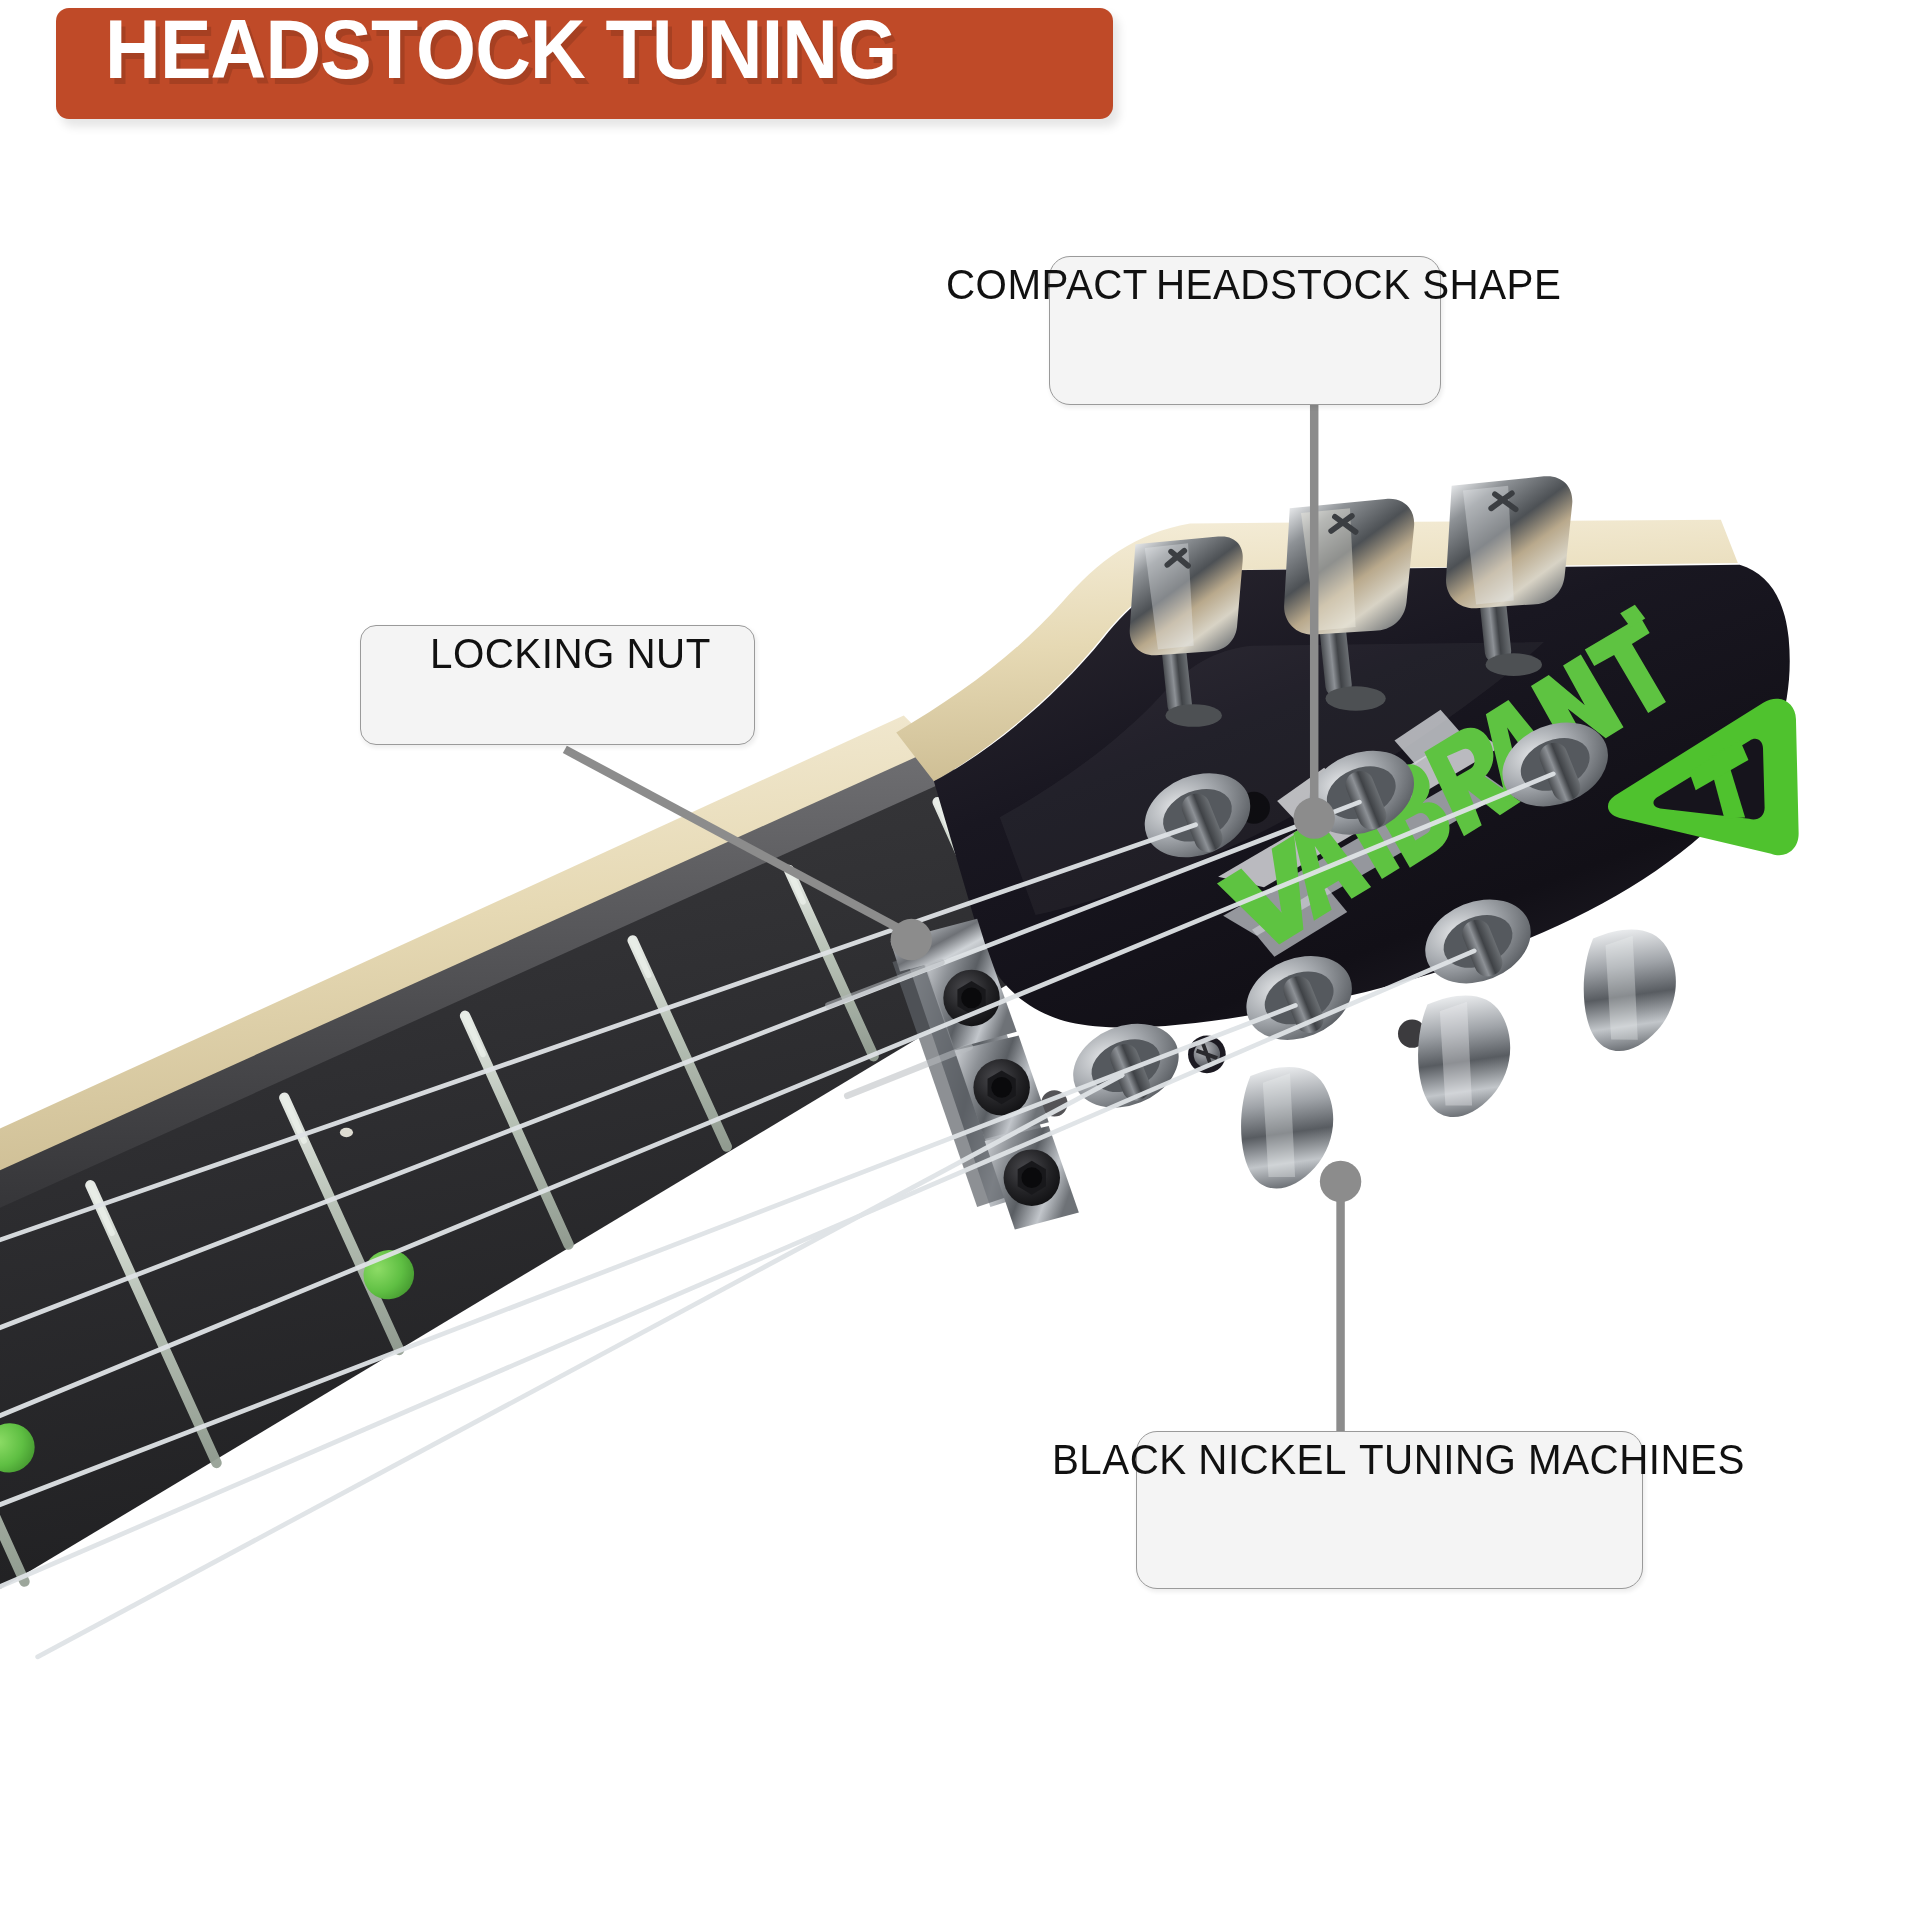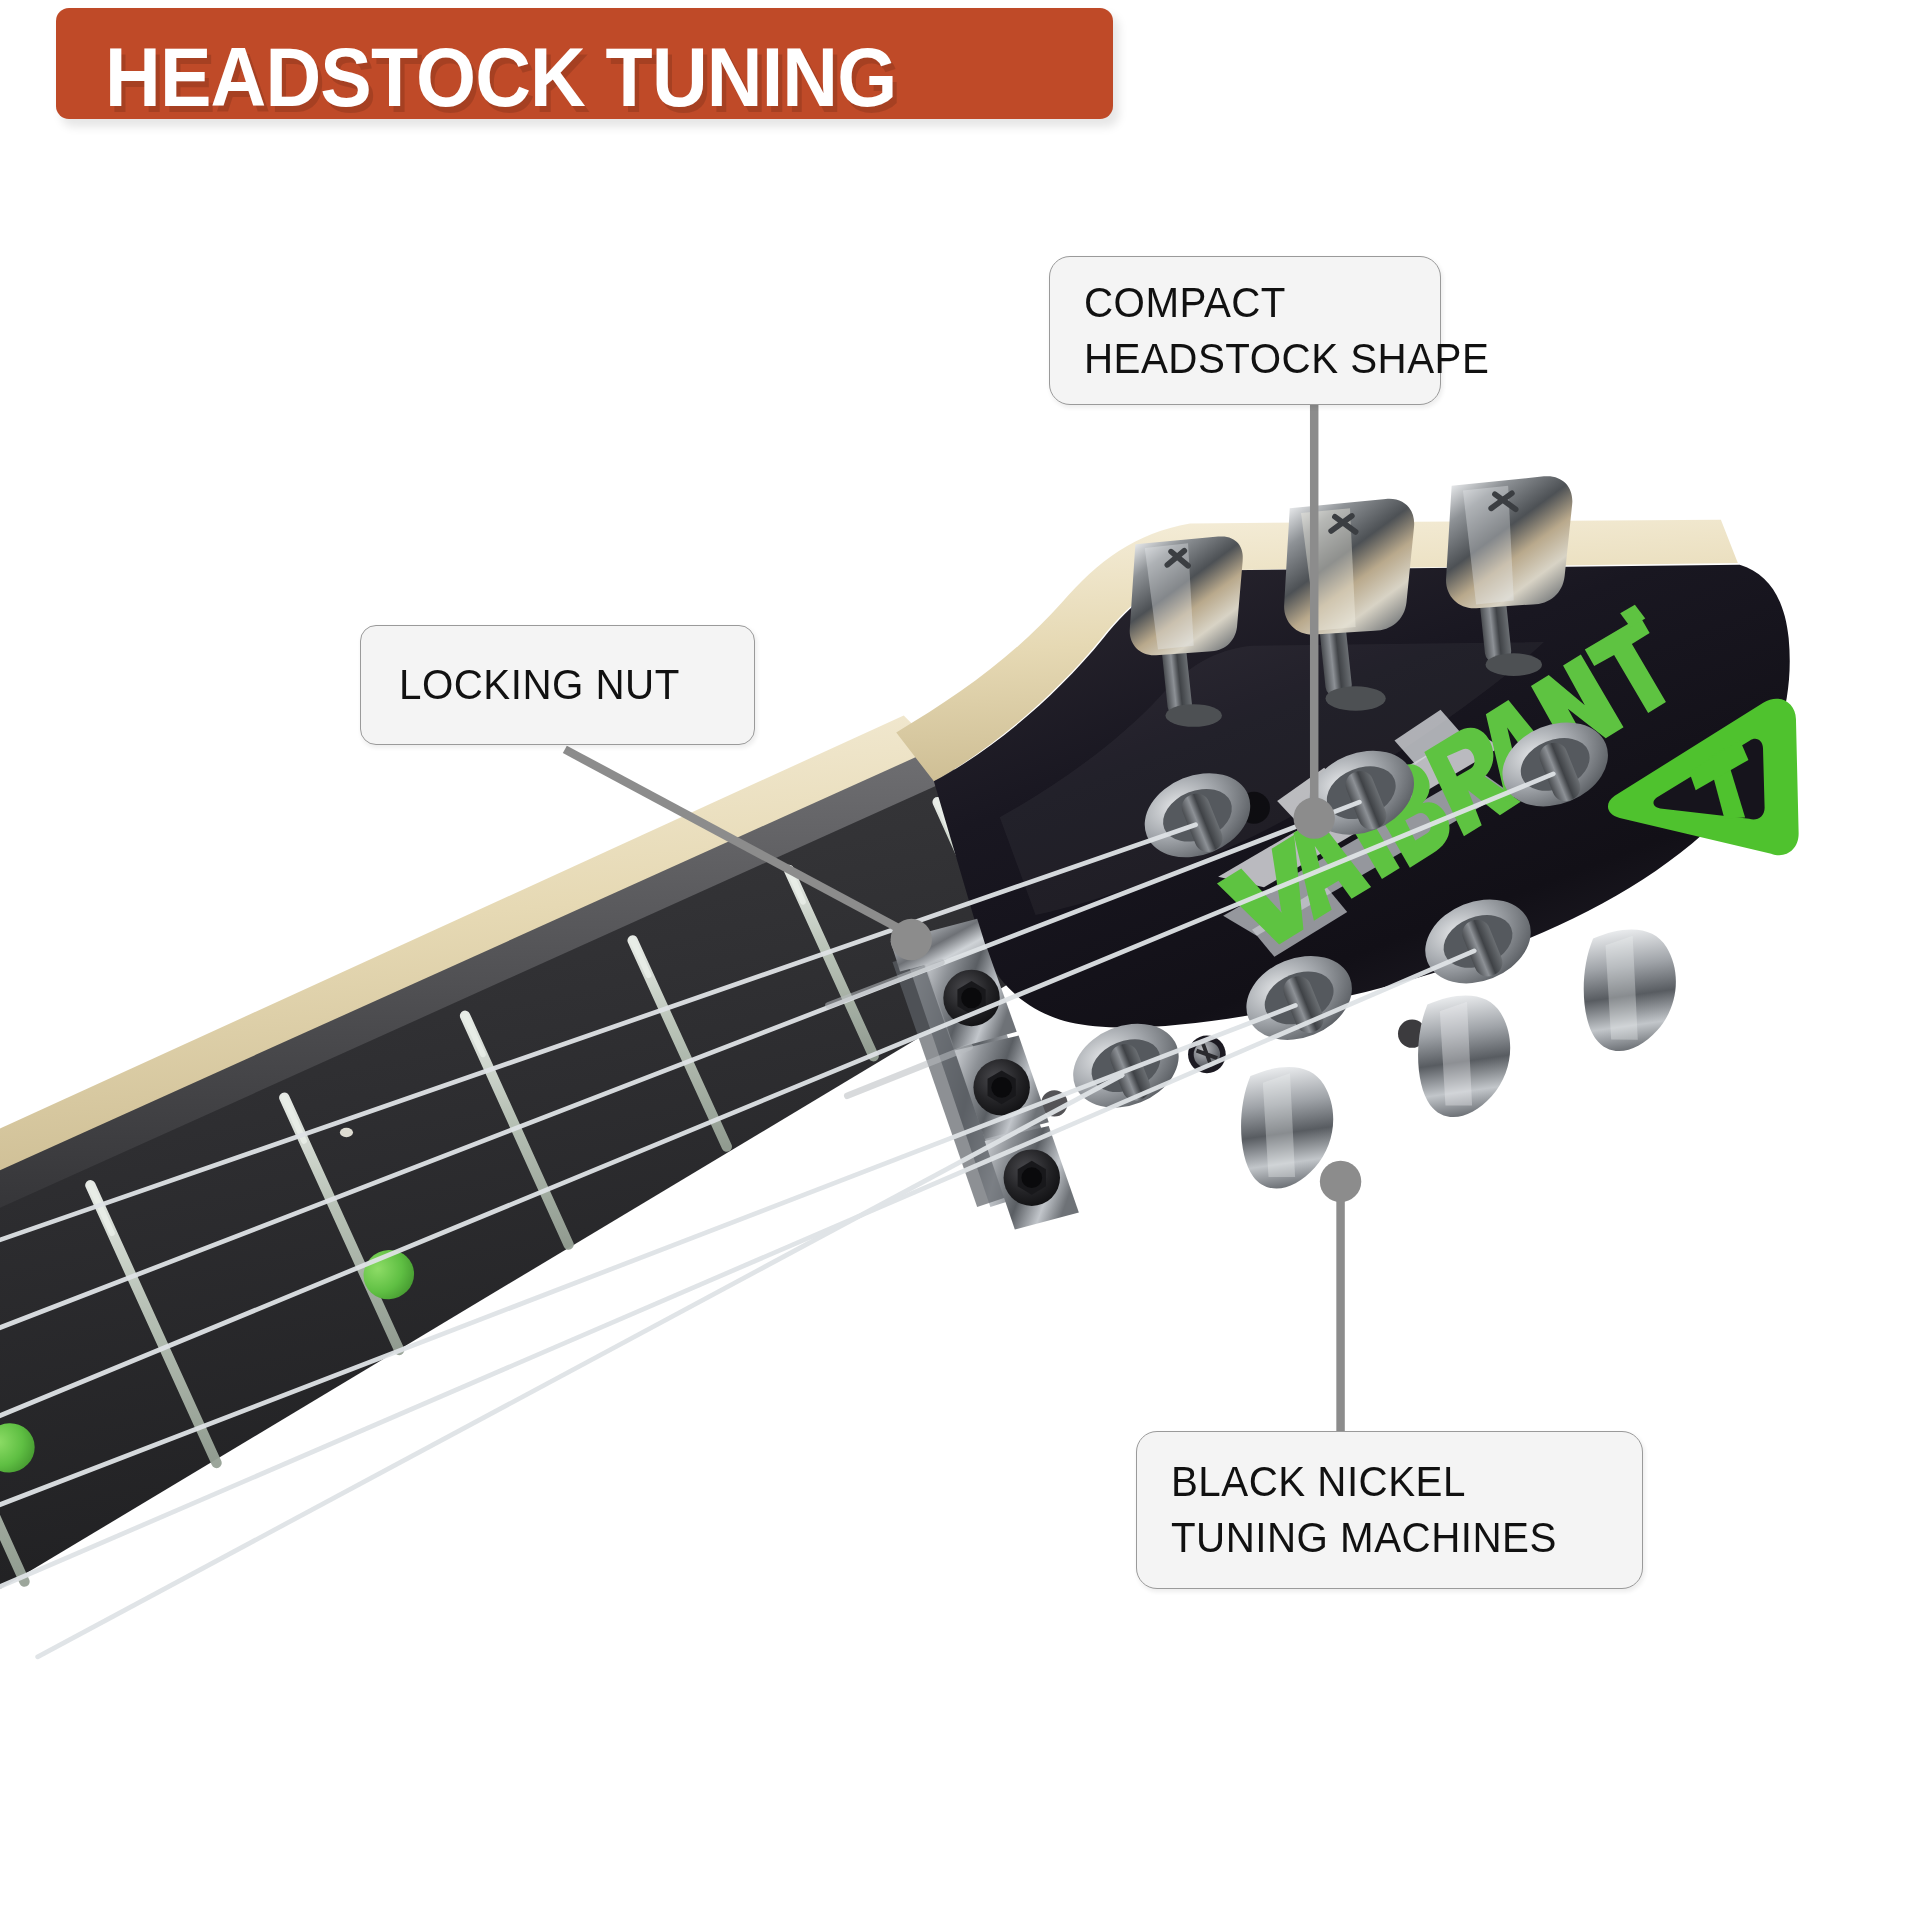--- a/index.html
+++ b/index.html
@@ -3,37 +3,37 @@
 <meta charset="utf-8">
 <style>
   html,body{margin:0;padding:0;background:#ffffff;}
   body{width:1928px;height:1928px;overflow:hidden;font-family:"Liberation Sans",sans-serif;}
   #stage{position:relative;width:1928px;height:1928px;background:#ffffff;overflow:hidden;}
 
   
   #title-banner{
     position:absolute;left:56px;top:7.5px;width:1057px;height:111px;
     background:#bf4a28;border-radius:13px;
-    display:flex;align-items:flex-end;
+    display:flex;align-items:flex-start;
     box-shadow:5.6px 7.5px 9.4px rgba(0,0,0,0.10);
   }
   #title-text{
     margin-left:49px;color:#ffffff;
     font-family:"Liberation Sans",sans-serif;
     font-weight:bold;font-size:83px;line-height:83px;
     letter-spacing:-0.9px;transform:scaleX(0.93);transform-origin:left center;
     text-shadow:4.7px 5.6px 0 rgba(0,0,0,0.13);
     white-space:nowrap;
   }
 
   
   .callout{
     position:absolute;background:#f4f4f4;border:1.9px solid #9a9a9a;
     border-radius:21px;
-    display:flex;flex-direction:column;justify-content:center;
+    display:flex;justify-content:center;
     box-sizing:border-box;
     box-shadow:1.9px 2.8px 4.7px rgba(0,0,0,0.07);
     z-index:40;
   }
   .callout .line{
     color:#111111;font-family:"Liberation Sans",sans-serif;
     font-weight:400;font-size:42px;line-height:56px;letter-spacing:0.5px;
     white-space:nowrap;transform:scaleX(0.96);transform-origin:left center;
   }
   #callout-compact{left:1049px;top:256px;width:392px;height:149px;padding:0 0 0 34px;}

